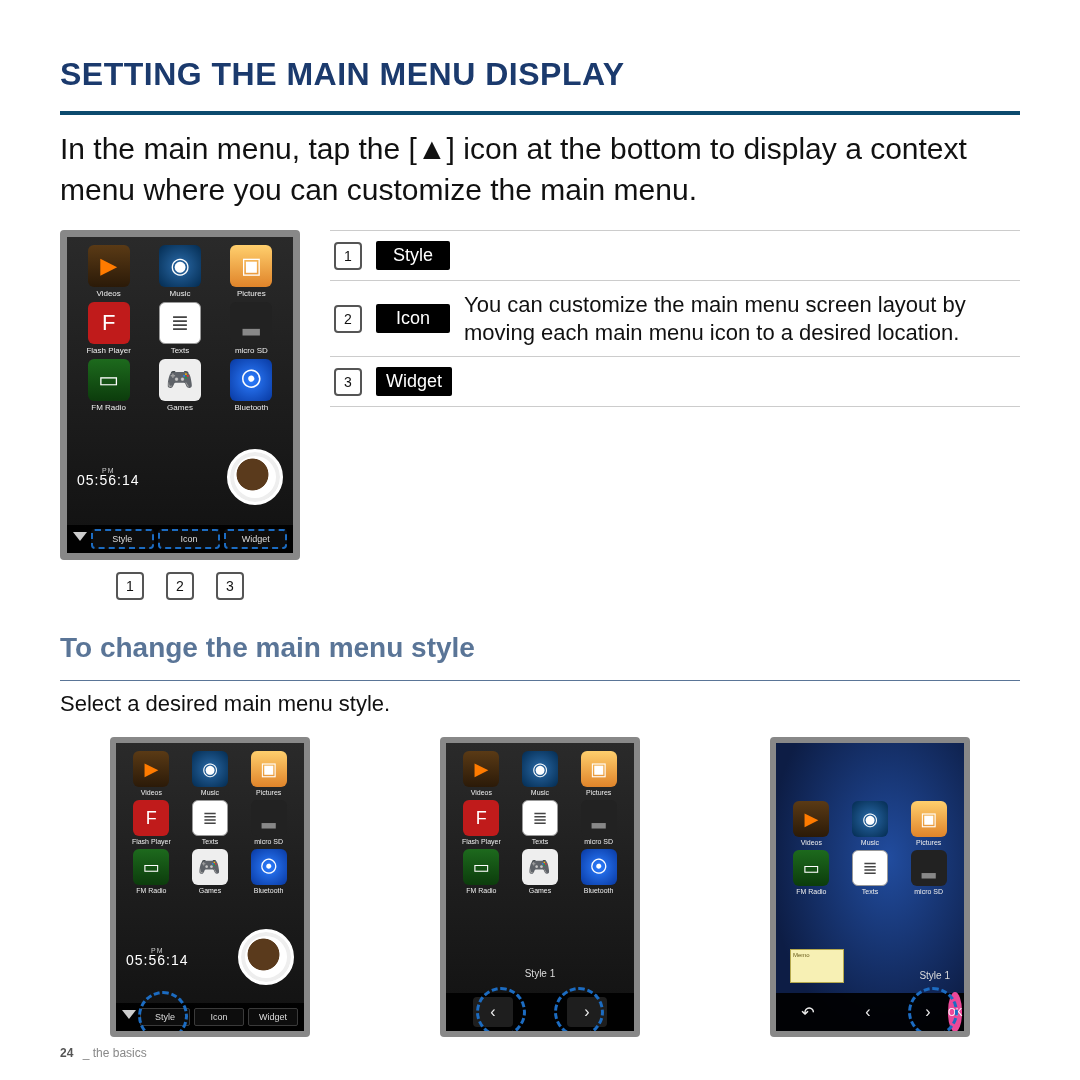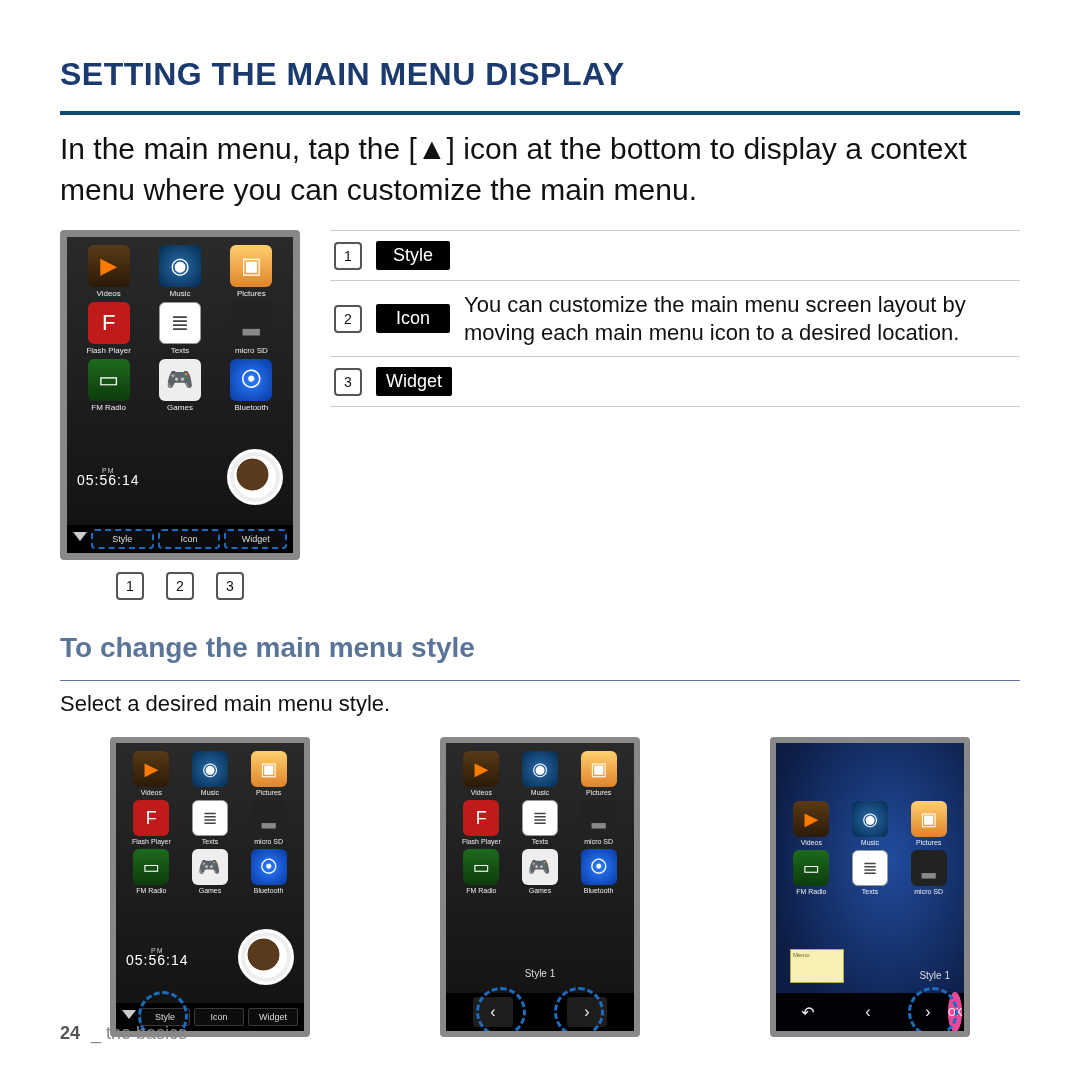--- a/index.html
+++ b/index.html
@@ -47,21 +47,21 @@
   .phone-sm .screen{width:200px;height:300px;border-width:6px}
   .phone-sm .ico{width:36px;height:36px;font-size:18px}
   .phone-sm .app{font-size:7px}
   .phone-sm .clock-area{bottom:46px}
   .stylebar{position:absolute;left:0;right:0;bottom:52px;text-align:center;color:#ddd;font-size:10px}
   .navbar{position:absolute;left:0;right:0;bottom:0;height:38px;background:rgba(0,0,0,.92);display:flex;align-items:center;justify-content:space-around}
   .nav-btn{width:40px;height:30px;border-radius:4px;background:rgba(120,120,120,.25);color:#eee;display:flex;align-items:center;justify-content:center;font-size:16px}
   .ok-btn{width:40px;height:40px;border-radius:50%;background:#ec4899;color:#fff;font-size:10px;display:flex;align-items:center;justify-content:center}
   .memo{position:absolute;left:14px;bottom:48px;width:54px;height:34px;background:#f7f0b4;border:1px solid #b5a94e;font-size:6px;color:#6a5d1c;padding:2px}
   .circ{position:absolute;border:3px dashed #1c6cc2;border-radius:50%}
-  .footer{position:absolute;left:60px;bottom:36px;color:#888;font-size:18px}
+  .footer{position:absolute;left:60px;bottom:20px;color:#888;font-size:12px}
   .footer b{color:#555;font-weight:700;margin-right:6px}
 </style>
 </head>
 <body>
 
 <h1>SETTING THE MAIN MENU DISPLAY</h1>
 <p class="intro">In the main menu, tap the [▲] icon at the bottom to display a context menu where you can customize the main menu.</p>
 
 <div class="row1">
 

